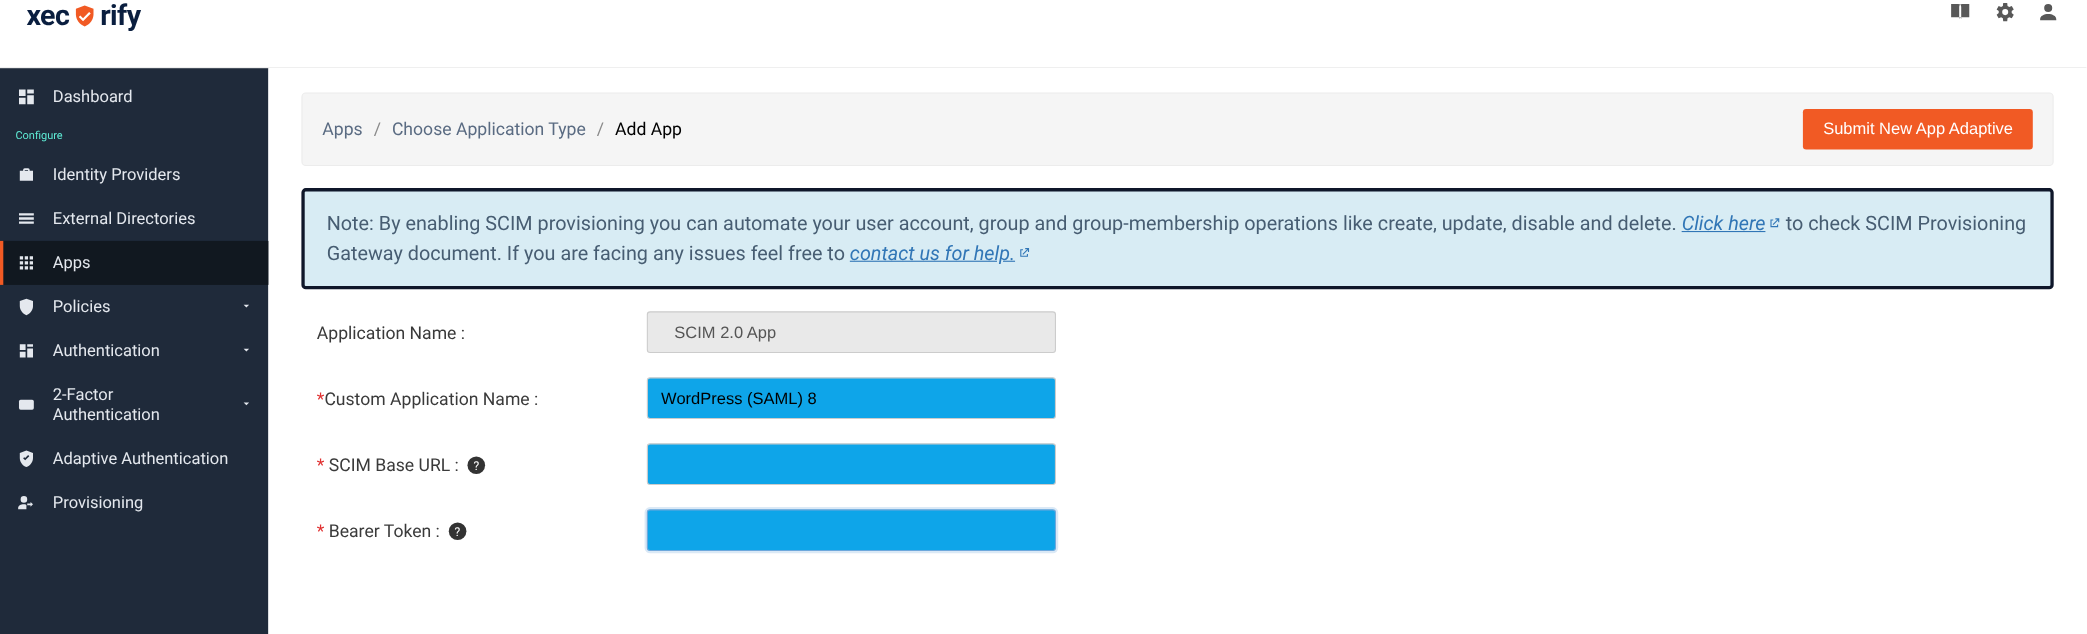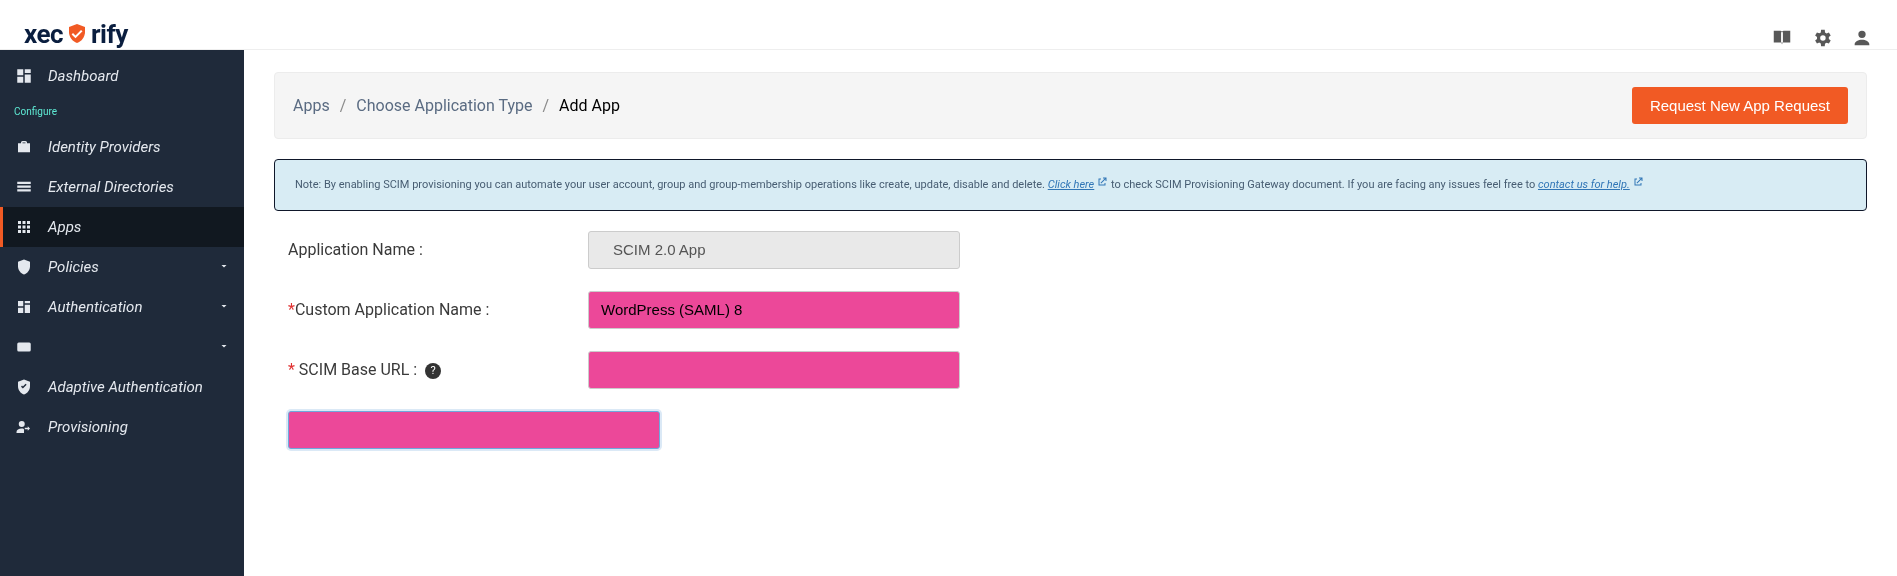--- a/index.html
+++ b/index.html
@@ -1,57 +1,57 @@
 <!DOCTYPE html>
 <html><head>
 <meta charset="utf-8">
 <style>
 * { margin: 0; padding: 0; box-sizing: border-box; }
 body { font-family: -apple-system, BlinkMacSystemFont, "Segoe UI", Roboto, "Helvetica Neue", Arial, sans-serif; background: #fff; color: #333; }
 
-.topbar { height: 50px; display: flex; align-items: flex-end; justify-content: space-between; padding: 0 24px; border-bottom: 1px solid #eee; }
+.topbar { height: 62px; display: flex; align-items: flex-start; justify-content: space-between; padding: 0 24px; border-bottom: 1px solid #eee; }
 .logo { display: flex; align-items: center; font-size: 26px; font-weight: 700; color: #0a1e3f; letter-spacing: -0.5px; }
 .logo .shield { display: inline-flex; margin: 0 2px; }
 .logo .shield svg { width: 24px; height: 24px; }
 .topbar-actions { display: flex; gap: 18px; align-items: center; }
 .topbar-actions .topicon { color: #585858; cursor: pointer; display: inline-flex; }
 .topbar-actions .topicon svg { width: 22px; height: 22px; }
 
 .layout { display: flex; min-height: calc(576px - 50px); }
 
 .sidebar { width: 244px; background: #1f2a3a; color: #e4e8ee; padding-top: 6px; }
-.side-item { display: flex; align-items: center; gap: 14px; padding: 11px 14px; font-size: 15px; cursor: pointer; position: relative; font-style: italic; }
+.side-item { display: flex; align-items: center; gap: 14px; padding: 11px 14px; font-size: 15px; cursor: pointer; position: relative; }
 .side-item.active { background: #111820; }
 .side-item.active::before { content:""; position:absolute; left:0; top:0; bottom:0; width:3px; background:#f15a24; }
 .side-item .sicon { width: 20px; display:inline-flex; justify-content:center; align-items:center; }
 .side-item .sicon svg { width: 18px; height: 18px; fill: #e4e8ee; }
 .side-item .chev { margin-left: auto; }
 .side-item .chev svg { width: 12px; height: 12px; fill:#e4e8ee; }
 .side-section { padding: 10px 14px; font-size: 10px; color: #5eead4; }
 
 .main { flex: 1; padding: 22px 30px; background: #fff; }
 .panel-head { display:flex; align-items:center; justify-content:space-between; background:#f5f5f5; border:1px solid #ececec; border-radius:4px; padding: 14px 18px; }
 .breadcrumb { display:flex; align-items:center; gap: 10px; font-size: 16px; }
 .breadcrumb .bc { color:#5a6b82; }
 .breadcrumb .bc.link { cursor:pointer; }
 .breadcrumb .sep { color:#8a8a8a; }
 .breadcrumb .bc.current { color:#000000; }
 .btn-orange { background:#f15a24; color:#fff; border:none; padding: 10px 18px; border-radius:3px; font-size:15px; cursor:pointer; }
 
-.info-box { background:#d8ecf4; border:1px solid #0f172a; border-radius:4px; padding: 16px 20px; margin-top: 20px; color:#475d72; font-size:11px; line-height:1.5; }
+.info-box { background:#d8ecf4; border:3px solid #0f172a; border-radius:4px; padding: 16px 20px; margin-top: 20px; color:#475d72; font-size:18px; line-height:1.5; }
 .info-box a { color:#3176b6; text-decoration: underline; font-style: italic; cursor:pointer; }
 .info-box .extlink svg { width:12px; height:12px; vertical-align: baseline; fill:#3176b6; margin-left:2px; }
 
 .form { padding: 20px 14px 0 14px; }
 .frow { display:flex; align-items:center; margin-bottom: 22px; }
 .flabel { width: 300px; font-size: 16px; color:#3a3a3a; }
 .required { color:#e03131; }
 .help-icon { display:inline-flex; width:16px; height:16px; background:#333; color:#fff; border-radius:50%; font-size:11px; align-items:center; justify-content:center; margin-left:4px; vertical-align:middle; }
 .finput { flex: 0 0 372px; }
-.finput input { width:100%; height:38px; padding: 0 12px; border:1px solid #ccc; border-radius:3px; font-size:15px; background:#ec4899; }
+.finput input { width:100%; height:38px; padding: 0 12px; border:1px solid #ccc; border-radius:3px; font-size:15px; background:#0ea5e9; }
 .finput input[readonly] { background:#e9e9e9; color:#555;padding-left:24px; }
 .finput input.blurred { color: transparent; text-shadow: 0 0 8px rgba(80,80,80,0.6); }
 .finput input.focused { border:1px solid #6ea8dc; box-shadow: 0 0 0 2px rgba(110,168,220,0.25); }
 </style>
 </head>
 <body>
 
 <div class="topbar">
   <div class="logo">
     <span>xec</span>
@@ -144,20 +144,21 @@
             <path d="M7 10l5 5 5-5z"></path>
           </svg></span>
     </div>
 
     <div class="side-item">
       <span class="sicon">
           <svg viewBox="0 0 24 24">
             <rect x="3" y="6" width="18" height="12" rx="2"></rect>
           </svg>
         </span>
+      <span>2-Factor Authentication</span>
       <span class="chev"><svg viewBox="0 0 24 24">
             <path d="M7 10l5 5 5-5z"></path>
           </svg></span>
     </div>
 
     <div class="side-item">
       <span class="sicon">
           <svg viewBox="0 0 24 24">
             <path d="M12 2 4 5v6c0 5 3.4 9.5 8 11 4.6-1.5 8-6 8-11V5zM10.5 14 8 11.5l1.4-1.4 1.1 1.1 3.6-3.6L15.5 9z"></path>
           </svg>
@@ -177,21 +178,21 @@
 
   <main class="main">
     <div class="panel-head">
       <div class="breadcrumb">
         <span class="bc link">Apps</span>
         <span class="sep">/</span>
         <span class="bc link">Choose Application Type</span>
         <span class="sep">/</span>
         <span class="bc current">Add App</span>
       </div>
-      <button class="btn-orange">Request New App Request</button>
+      <button class="btn-orange">Submit New App Adaptive</button>
     </div>
 
     <div class="info-box">
       <span>Note: By enabling SCIM provisioning you can automate your user account, group and group-membership operations like create, update, disable and delete. </span>
       <a><span>Click here</span><span class="extlink"><svg viewBox="0 0 24 24">
               <path d="M14 3h7v7h-2V6.4L10.4 15 9 13.6 17.6 5H14zM5 5h5v2H7v10h10v-3h2v5H5z"></path>
             </svg></span></a>
       <span> to check SCIM Provisioning Gateway document. If you are facing any issues feel free to </span>
       <a><span>contact us for help.</span><span class="extlink"><svg viewBox="0 0 24 24">
               <path d="M14 3h7v7h-2V6.4L10.4 15 9 13.6 17.6 5H14zM5 5h5v2H7v10h10v-3h2v5H5z"></path>
@@ -205,17 +206,18 @@
       </div>
       <div class="frow">
         <div class="flabel"><span class="required">*</span><span>Custom Application Name :</span></div>
         <div class="finput"><input value="WordPress (SAML) 8" style=""></div>
       </div>
       <div class="frow">
         <div class="flabel"><span class="required">*</span> <span>SCIM Base URL :</span> <span class="help-icon">?</span></div>
         <div class="finput"><input class="blurred" value="" style=""></div>
       </div>
       <div class="frow">
+        <div class="flabel"><span class="required">*</span> <span>Bearer Token :</span> <span class="help-icon">?</span></div>
         <div class="finput"><input class="blurred focused" value="" style=""></div>
       </div>
     </div>
   </main>
 </div>
 
 </body></html>

